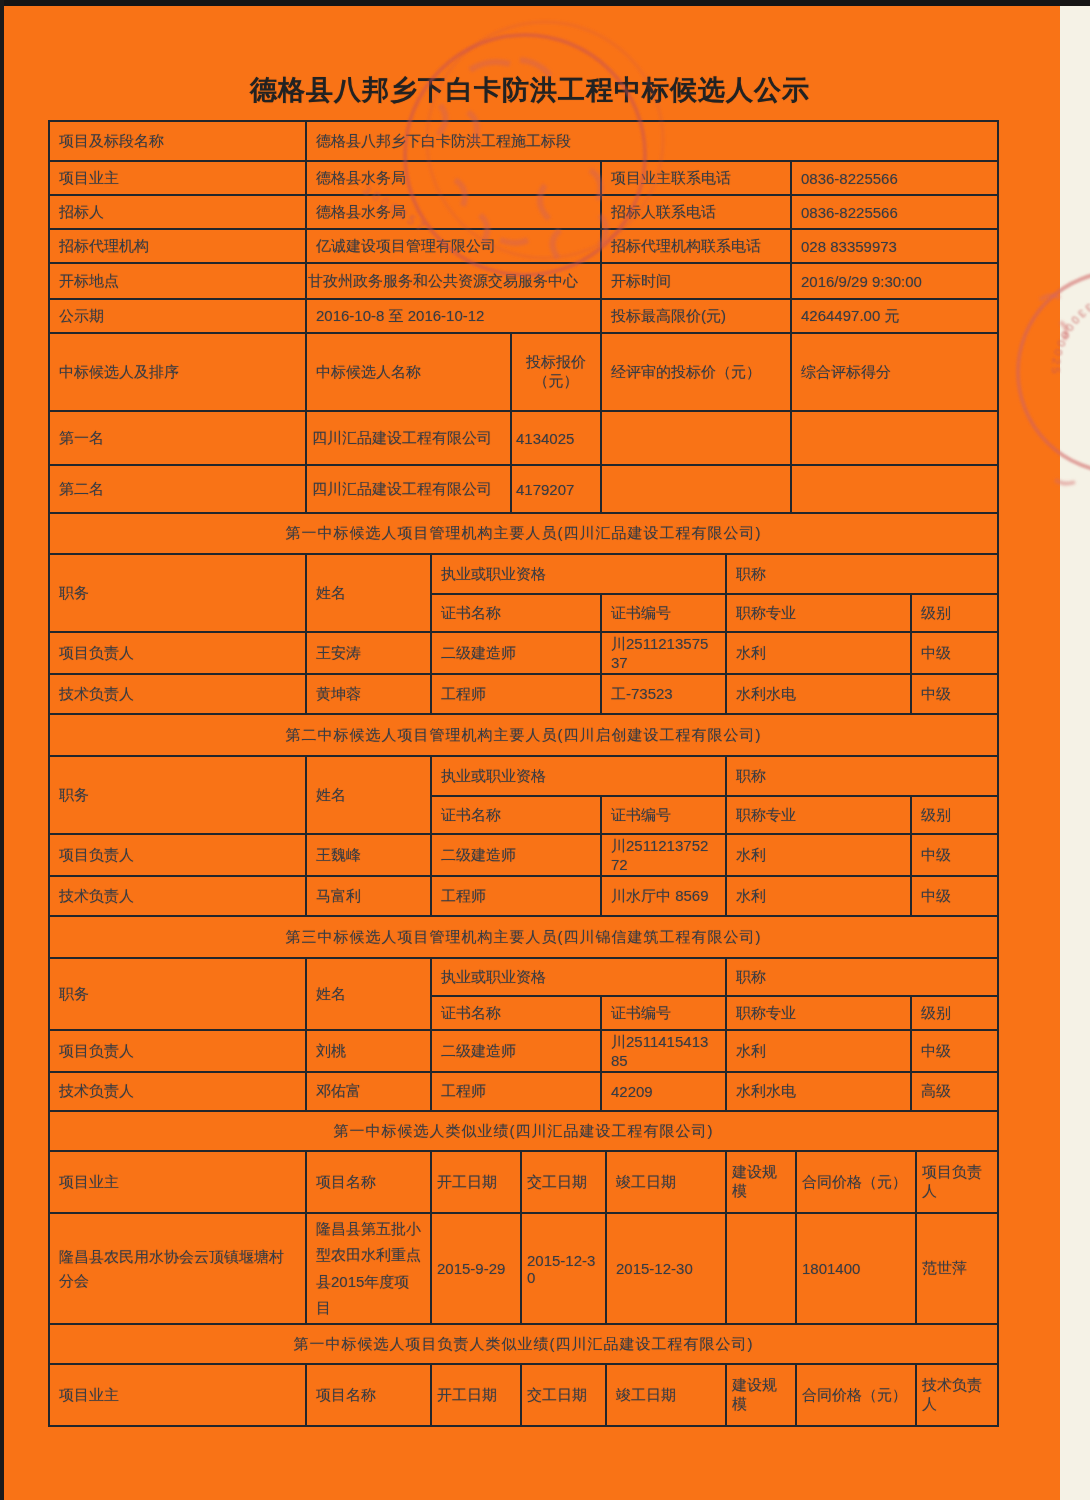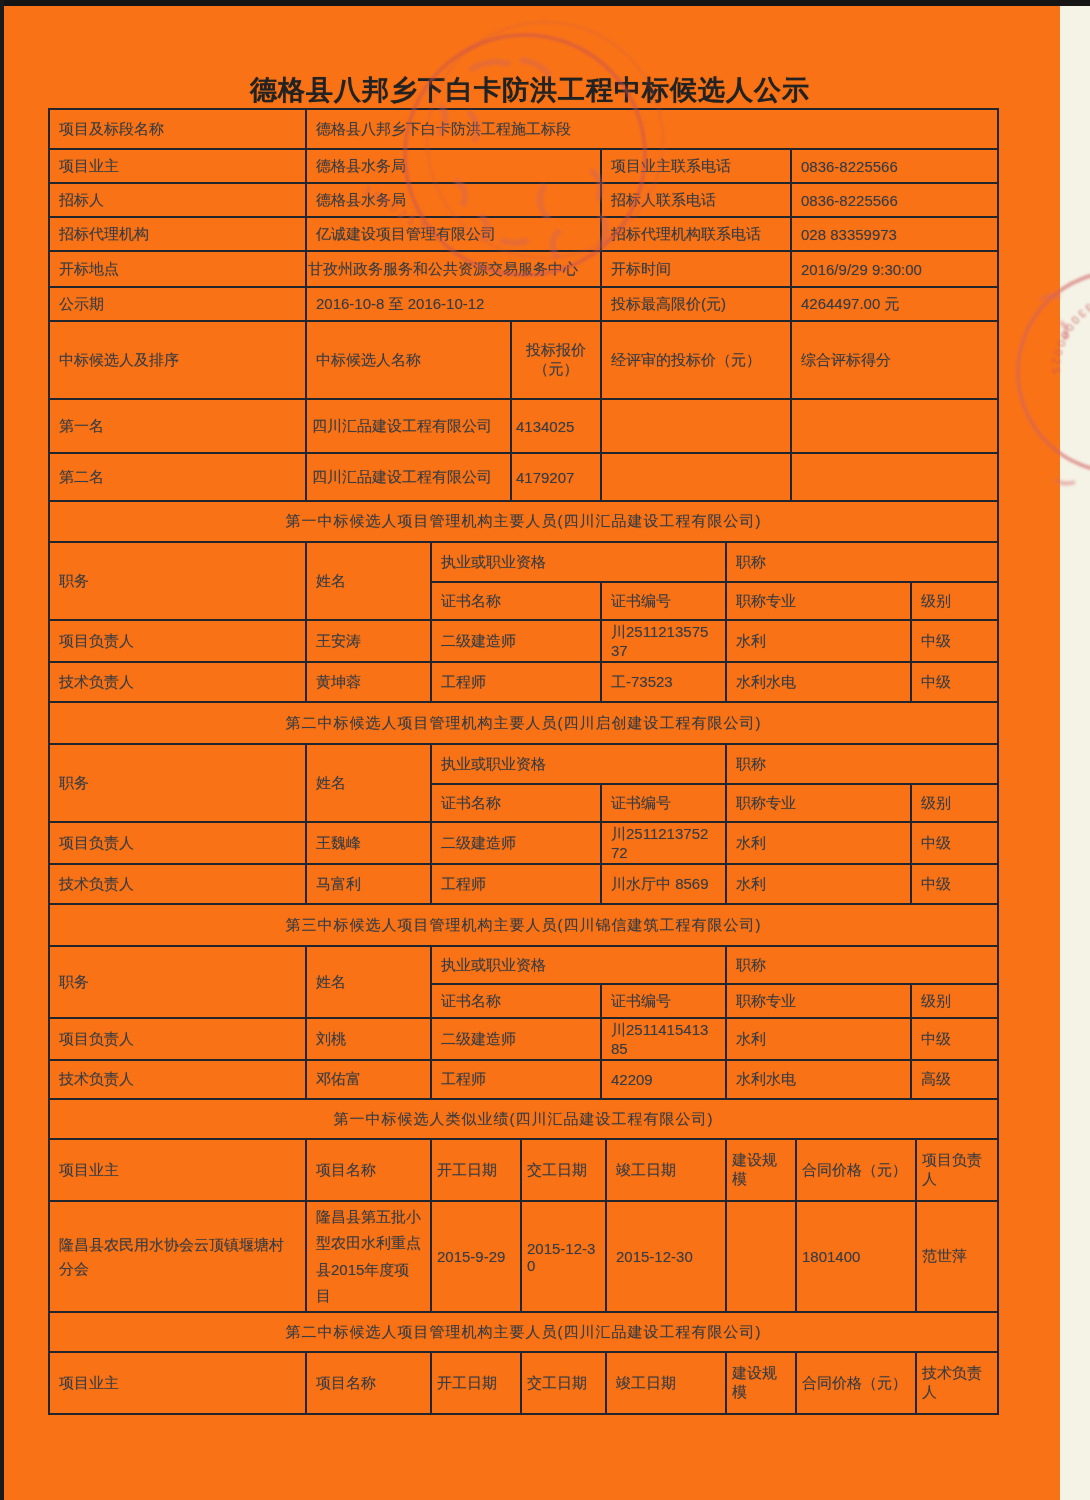--- a/index.html
+++ b/index.html
@@ -12,21 +12,21 @@
   .scan-edge-top{position:absolute;top:0;left:0;width:1090px;height:6px;background:#151515;z-index:6;}
   .scan-edge-left{position:absolute;top:0;left:0;width:4px;height:1500px;background:#1b1b1b;z-index:6;}
   .scan-edge-right{position:absolute;top:0;right:0;width:30px;height:1500px;background:#f5f2e6;z-index:1;}
 
   .doc-title{
     position:absolute; top:72px; left:0; width:1060px; text-align:center;
     font-size:27px; font-weight:bold; color:#222; letter-spacing:1px; z-index:3;
     text-shadow:0 0 1px rgba(30,30,30,.45);
   }
 
-  .tables{position:absolute; left:48px; top:110px; width:813px; z-index:3;}
+  .tables{position:absolute; left:48px; top:122px; width:813px; z-index:3;}
   table.t{border-collapse:collapse; table-layout:fixed; width:949px; margin-top:-2px;}
   table.t td{
     border:2px solid #22262c; padding:2px 9px;
     font-size:15px; color:#383c44; word-break:break-all;
     vertical-align:middle; text-shadow:0 0 1px rgba(45,48,55,.35);
   }
   td.ctr{text-align:center;margin-left:16px;}
   td.sec{text-align:center; letter-spacing:1px;}
   td.num{font-size:13px; padding:2px 4px;}
   td.wide-lines{line-height:1.55;}
@@ -300,21 +300,21 @@
           <col style="width:125px">
           <col style="width:90px">
           <col style="width:85px">
           <col style="width:120px">
           <col style="width:70px">
           <col style="width:120px">
           <col style="width:82px">
         </colgroup>
       <tbody>
           <tr style="height:40px">
-        <td colspan="8" class="sec">第二中标候选人项目管理机构主要人员(四川汇品建设工程有限公司)</td>
+        <td colspan="8" class="sec">第一中标候选人项目负责人类似业绩(四川汇品建设工程有限公司)</td>
       </tr>
       <tr style="height:62px">
         <td>项目业主</td>
         <td>项目名称</td>
         <td style="padding:2px 5px">开工日期</td>
         <td style="padding:2px 5px">交工日期</td>
         <td>竣工日期</td>
         <td style="padding:2px 5px">建设规模</td>
         <td style="padding:2px 5px">合同价格（元）</td>
         <td style="padding:2px 5px">技术负责人</td>

